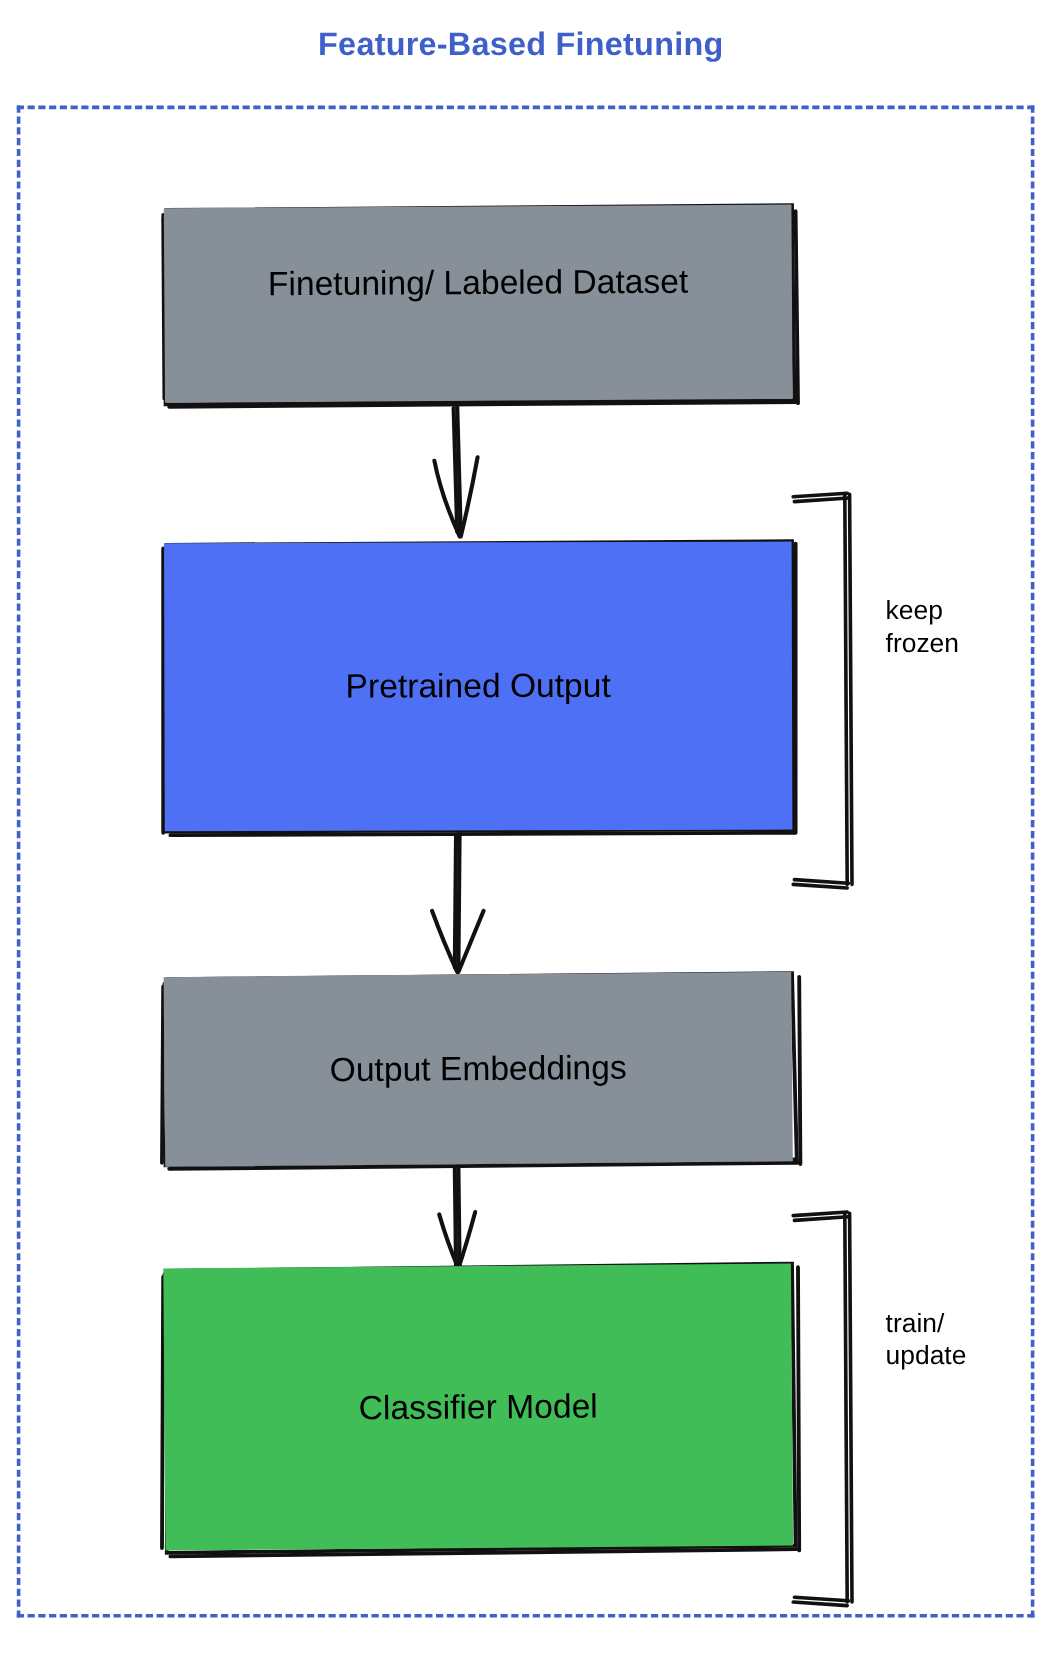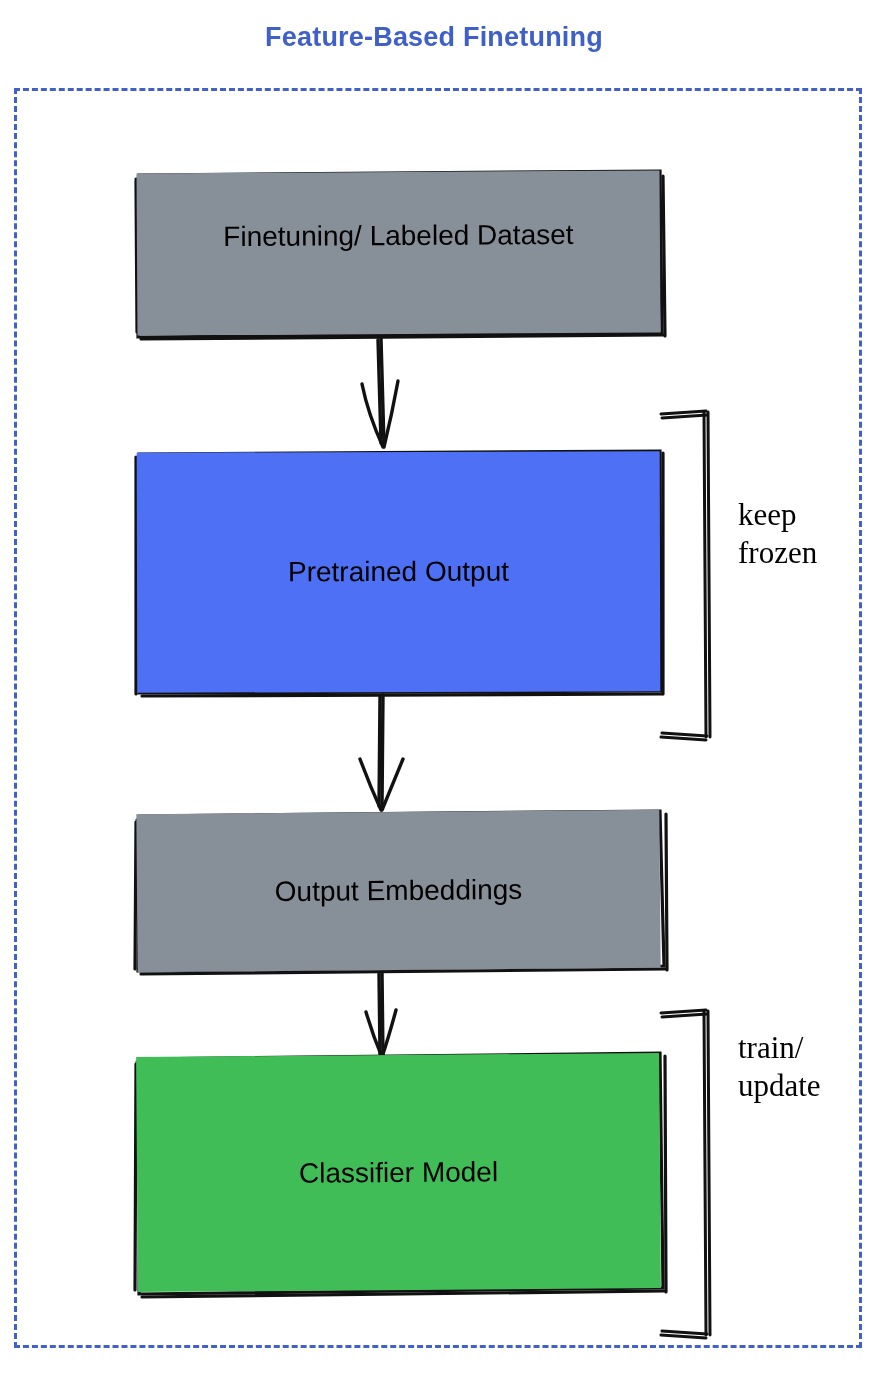--- a/index.html
+++ b/index.html
@@ -87,29 +87,29 @@
     left: 137px;
     top: 1055px;
     width: 523px;
     height: 235px;
     background: #41bd58;
     align-items: center;
     transform: rotate(-0.45deg);
   }
   .side-label {
     position: absolute;
-    font-family: Liberation Serif, serif;
-    font-size: 31px;
+    font-family: Liberation Sans, sans-serif;
+    font-size: 22px;
     line-height: 1.22;
     color: #000000;
     white-space: pre-line;
     user-select: none;
   }
   .side-label-frozen { left: 738px; top: 496px; }
-  .side-label-train  { left: 738px; top: 1029px; }
+  .side-label-train  { left: 738px; top: 1090px; }
   .sketch { position: absolute; left: 0; top: 0; pointer-events: none; }
 </style>
 </head>
 <body>
 
 <svg id="canvas" class="sketch" viewBox="0 0 880 1393">
 
   <g fill="none" stroke="#111111" stroke-width="3.2" stroke-linecap="round">
     <path d="M139,175 L660,171 L662,333 L138,337 Z"></path>
     <path d="M136,179 L658,174"></path>

